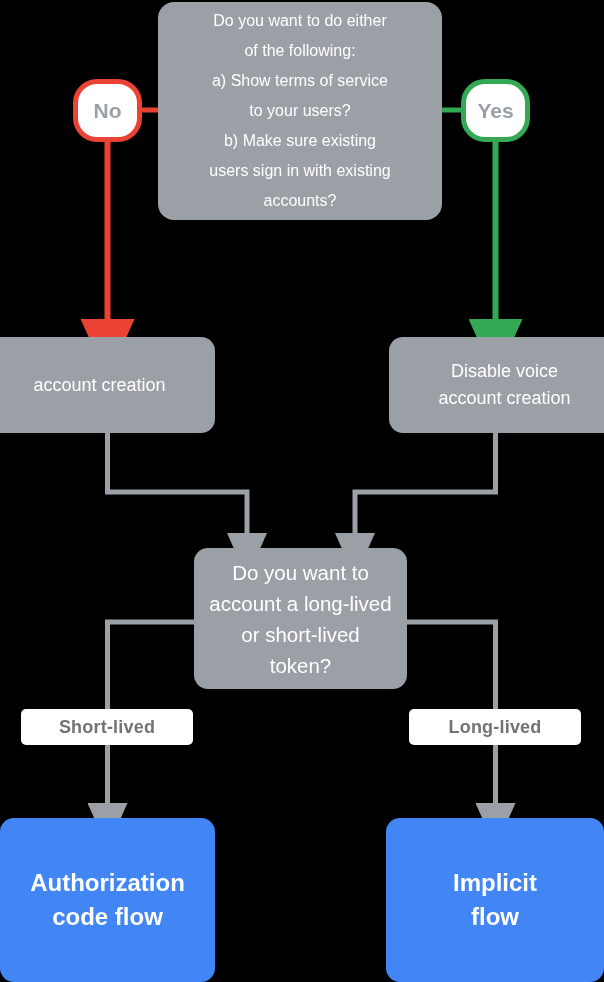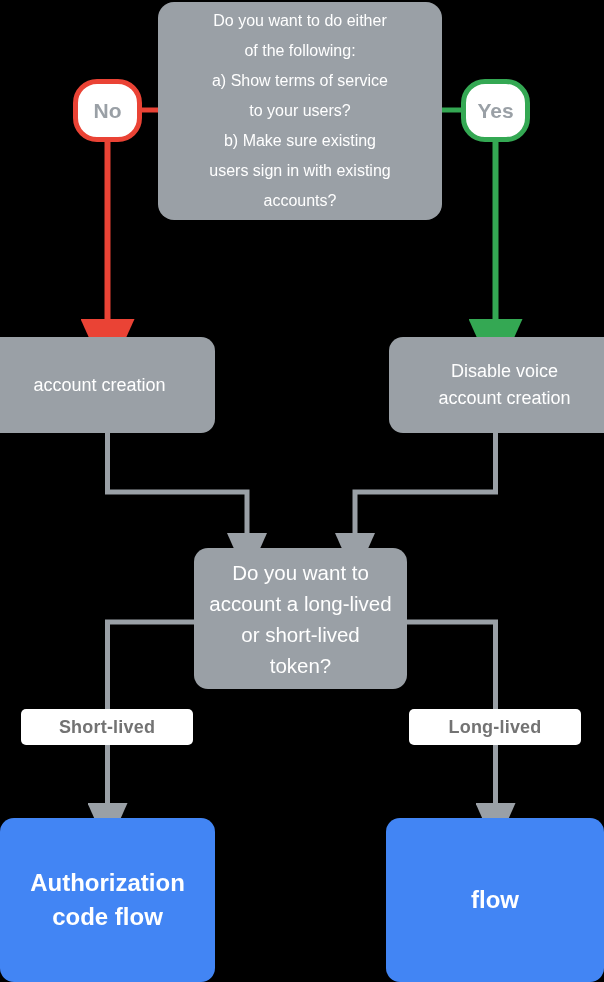--- a/index.html
+++ b/index.html
@@ -224,17 +224,18 @@
 
   <div class="node terminal terminal-left">
     <div class="stack">
       <div>Authorization</div>
       <div>code flow</div>
     </div>
   </div>
 
   <div class="node terminal terminal-right">
     <div class="stack">
+      <div>Implicit</div>
       <div>flow</div>
     </div>
   </div>
 
 </div>
 
 </body></html>

